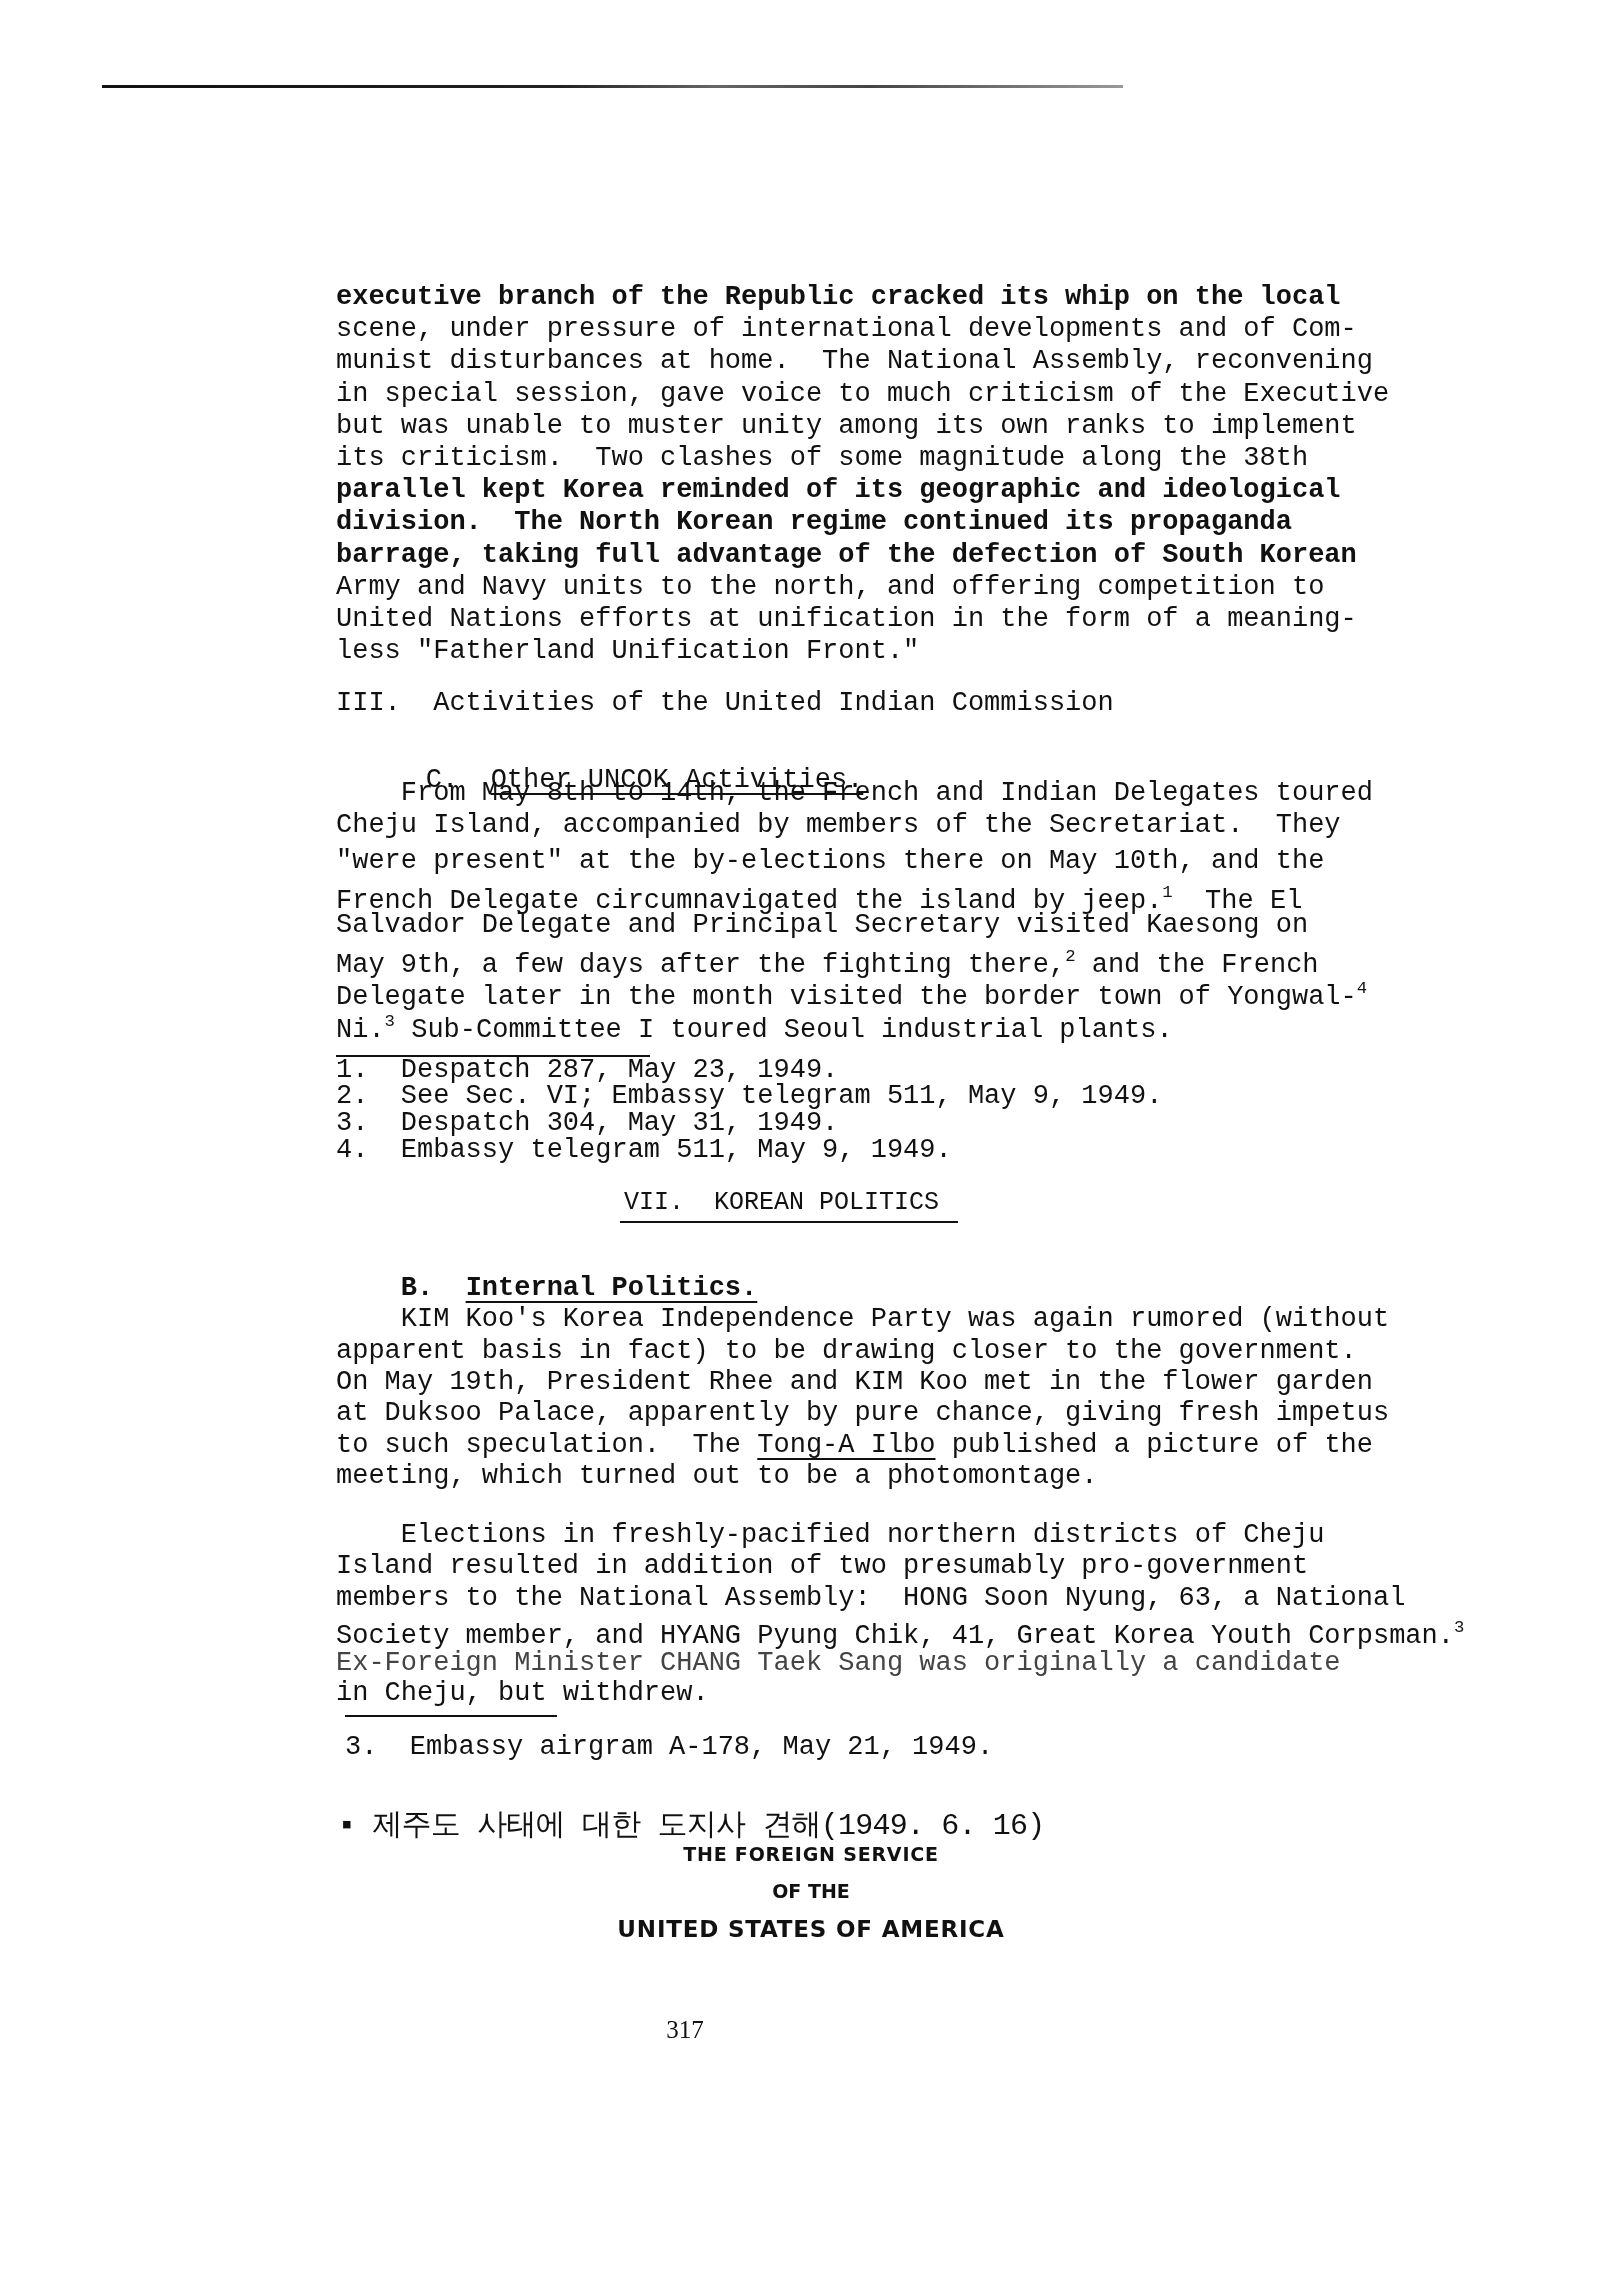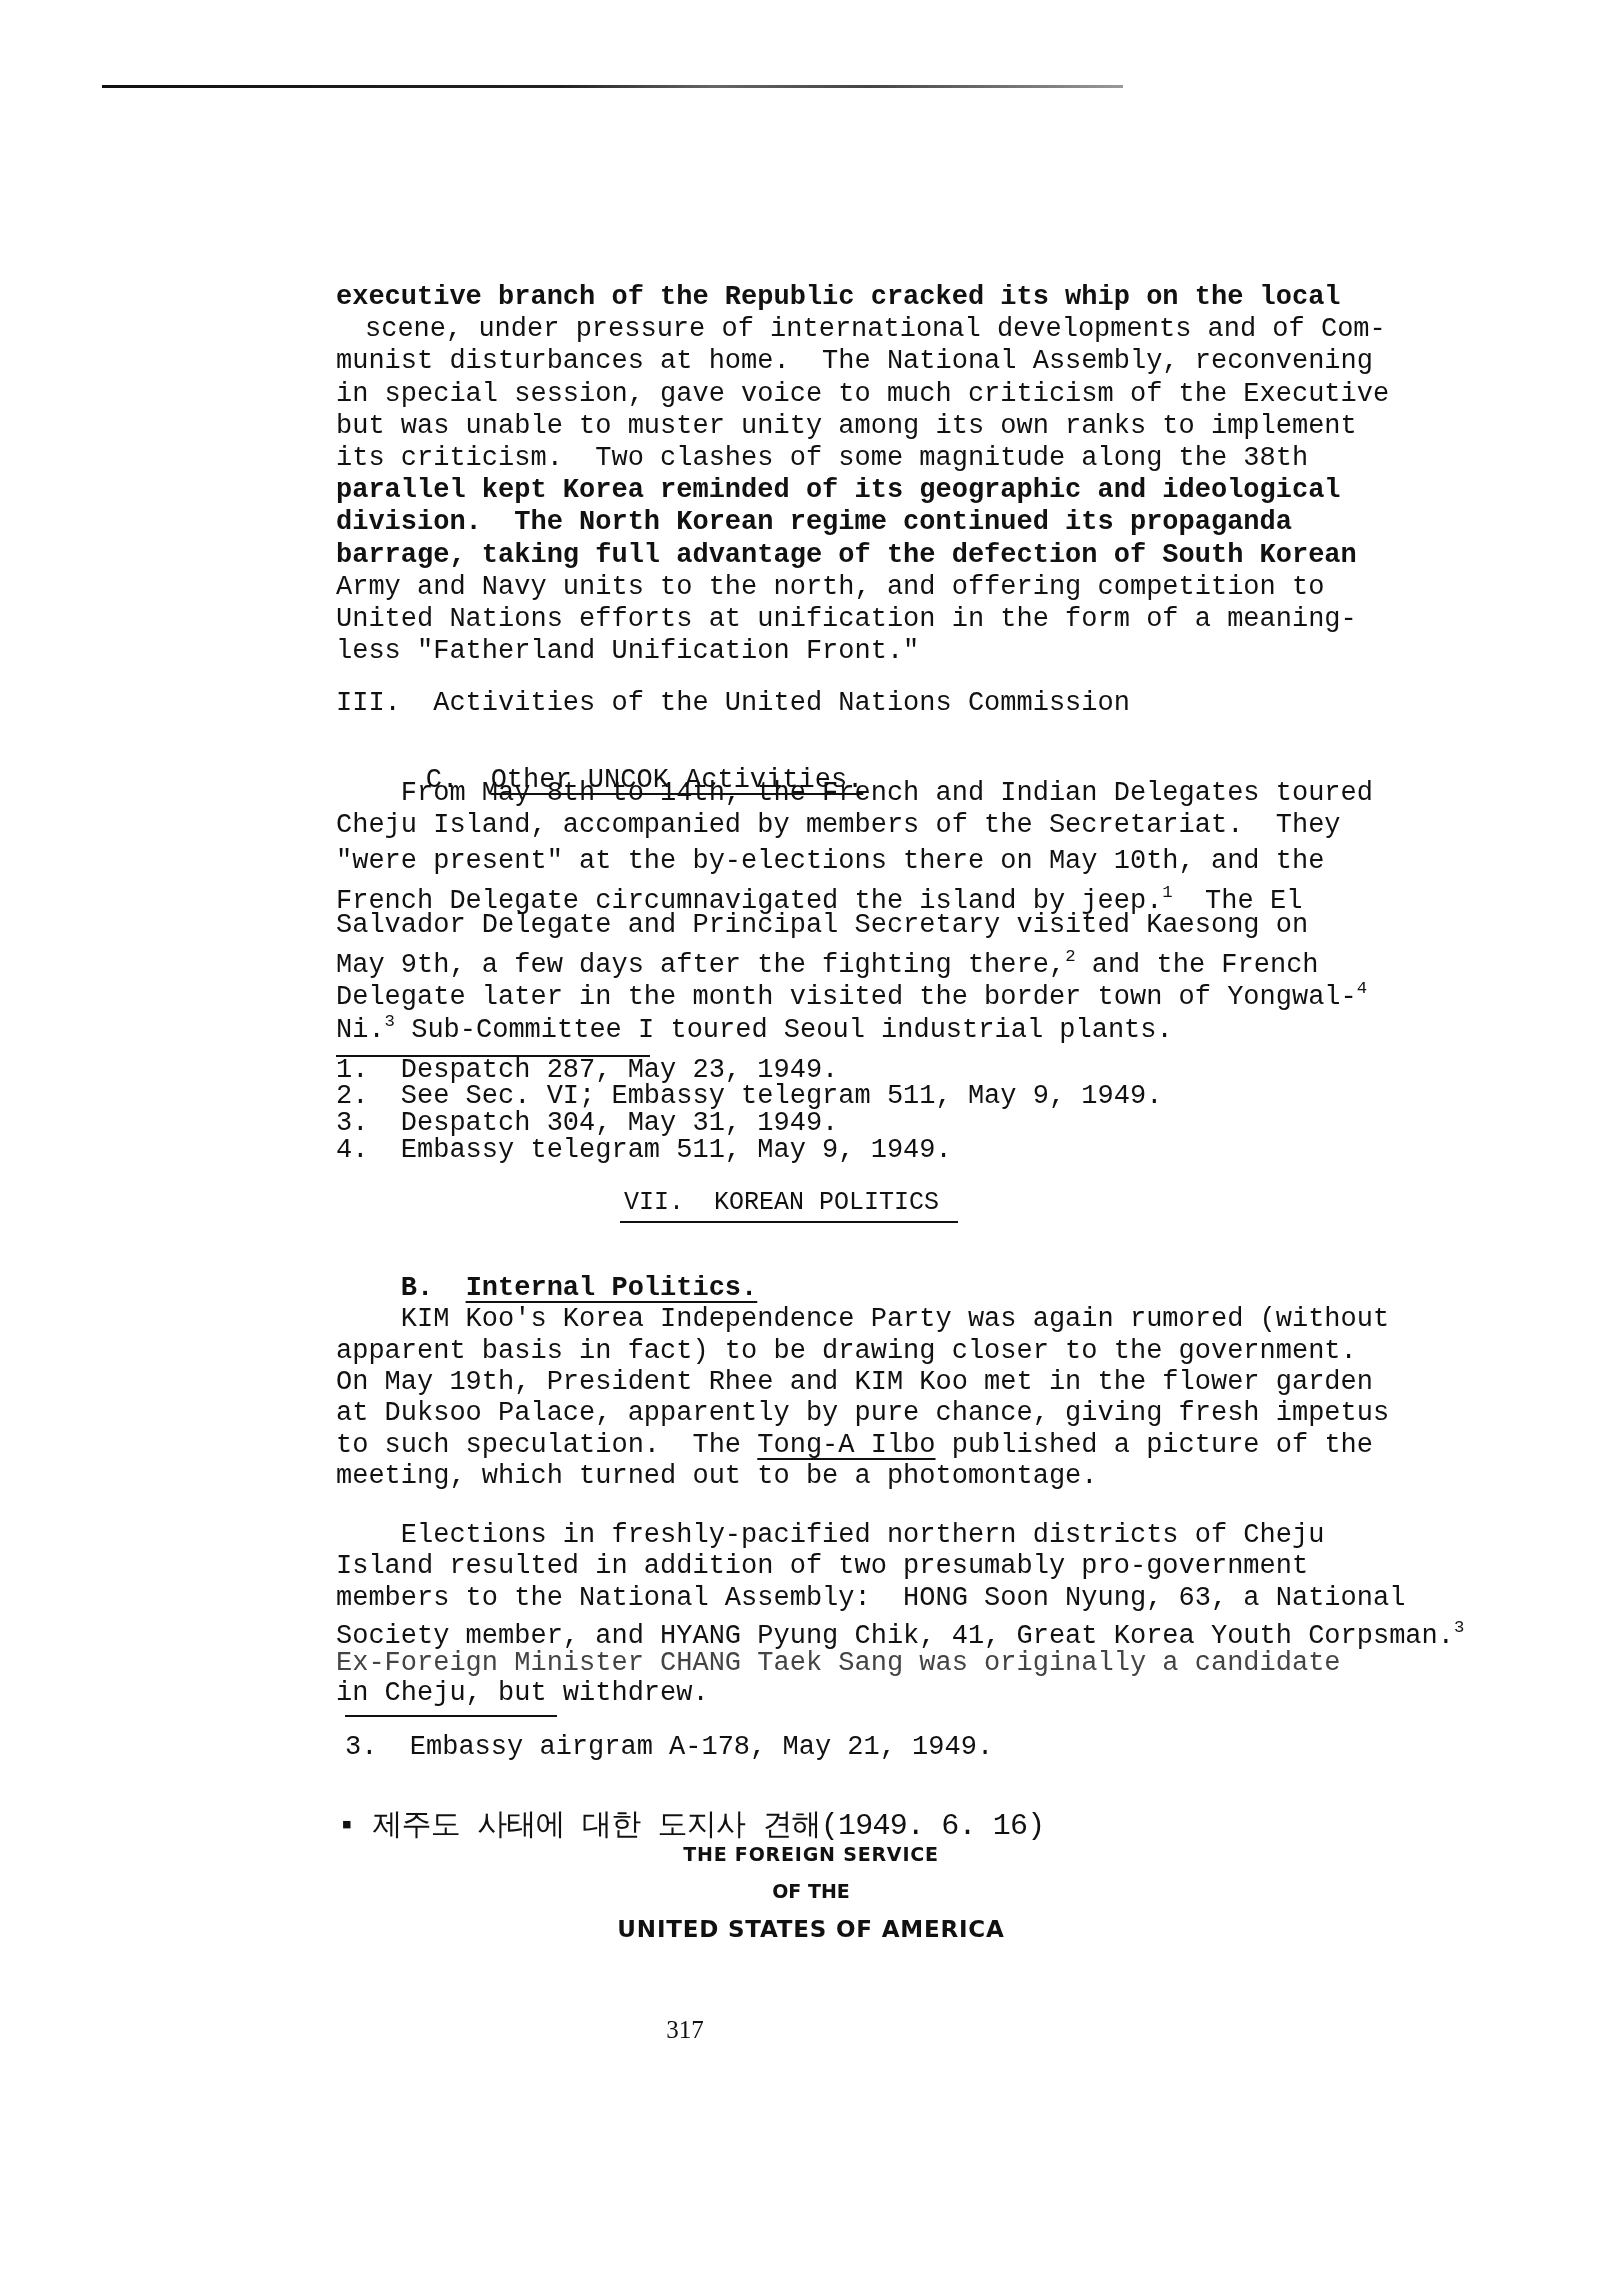--- a/index.html
+++ b/index.html
@@ -18,34 +18,34 @@
     .heading-center { position: absolute; left: 624px; white-space: pre; }
   </style>
 </head>
 <body>
 
 <div class="page">
   <div class="top-rule"></div>
 
   <div>
     <div class="line tw bold-tw" style="top:281px;">executive branch of the Republic cracked its whip on the local</div>
-    <div class="line tw" style="top:313px;margin-left:29px;">scene, under pressure of international developments and of Com-</div>
+    <div class="line tw" style="top:313px;">scene, under pressure of international developments and of Com-</div>
     <div class="line tw" style="top:345px;">munist disturbances at home.  The National Assembly, reconvening</div>
     <div class="line tw" style="top:378px;">in special session, gave voice to much criticism of the Executive</div>
     <div class="line tw" style="top:410px;">but was unable to muster unity among its own ranks to implement</div>
     <div class="line tw" style="top:442px;">its criticism.  Two clashes of some magnitude along the 38th</div>
     <div class="line tw bold-tw" style="top:474px;">parallel kept Korea reminded of its geographic and ideological</div>
     <div class="line tw bold-tw" style="top:506px;">division.  The North Korean regime continued its propaganda</div>
     <div class="line tw bold-tw" style="top:539px;">barrage, taking full advantage of the defection of South Korean</div>
     <div class="line tw" style="top:571px;">Army and Navy units to the north, and offering competition to</div>
     <div class="line tw" style="top:603px;">United Nations efforts at unification in the form of a meaning-</div>
     <div class="line tw" style="top:635px;">less "Fatherland Unification Front."</div>
   </div>
 
-  <div class="line tw" style="top:687px;">III.  Activities of the United Nations Commission</div>
+  <div class="line tw" style="top:687px;">III.  Activities of the United Indian Commission</div>
   <div class="line tw" style="top:732px; left:361px;">
     <span>C.</span>&nbsp;&nbsp;<span class="ul">Other UNCOK Activities.</span>
   </div>
 
   <div>
     <div class="line tw" style="top:777px;">    From May 8th to 14th, the French and Indian Delegates toured</div>
     <div class="line tw" style="top:809px;">Cheju Island, accompanied by members of the Secretariat.  They</div>
     <div class="line tw" style="top:845px;">"were present" at the by-elections there on May 10th, and the</div>
     <div class="line tw" style="top:877px;"><span>French Delegate circumnavigated the island by jeep.</span><span class="sup">1</span><span>  The El</span></div>
     <div class="line tw" style="top:909px;">Salvador Delegate and Principal Secretary visited Kaesong on</div>

